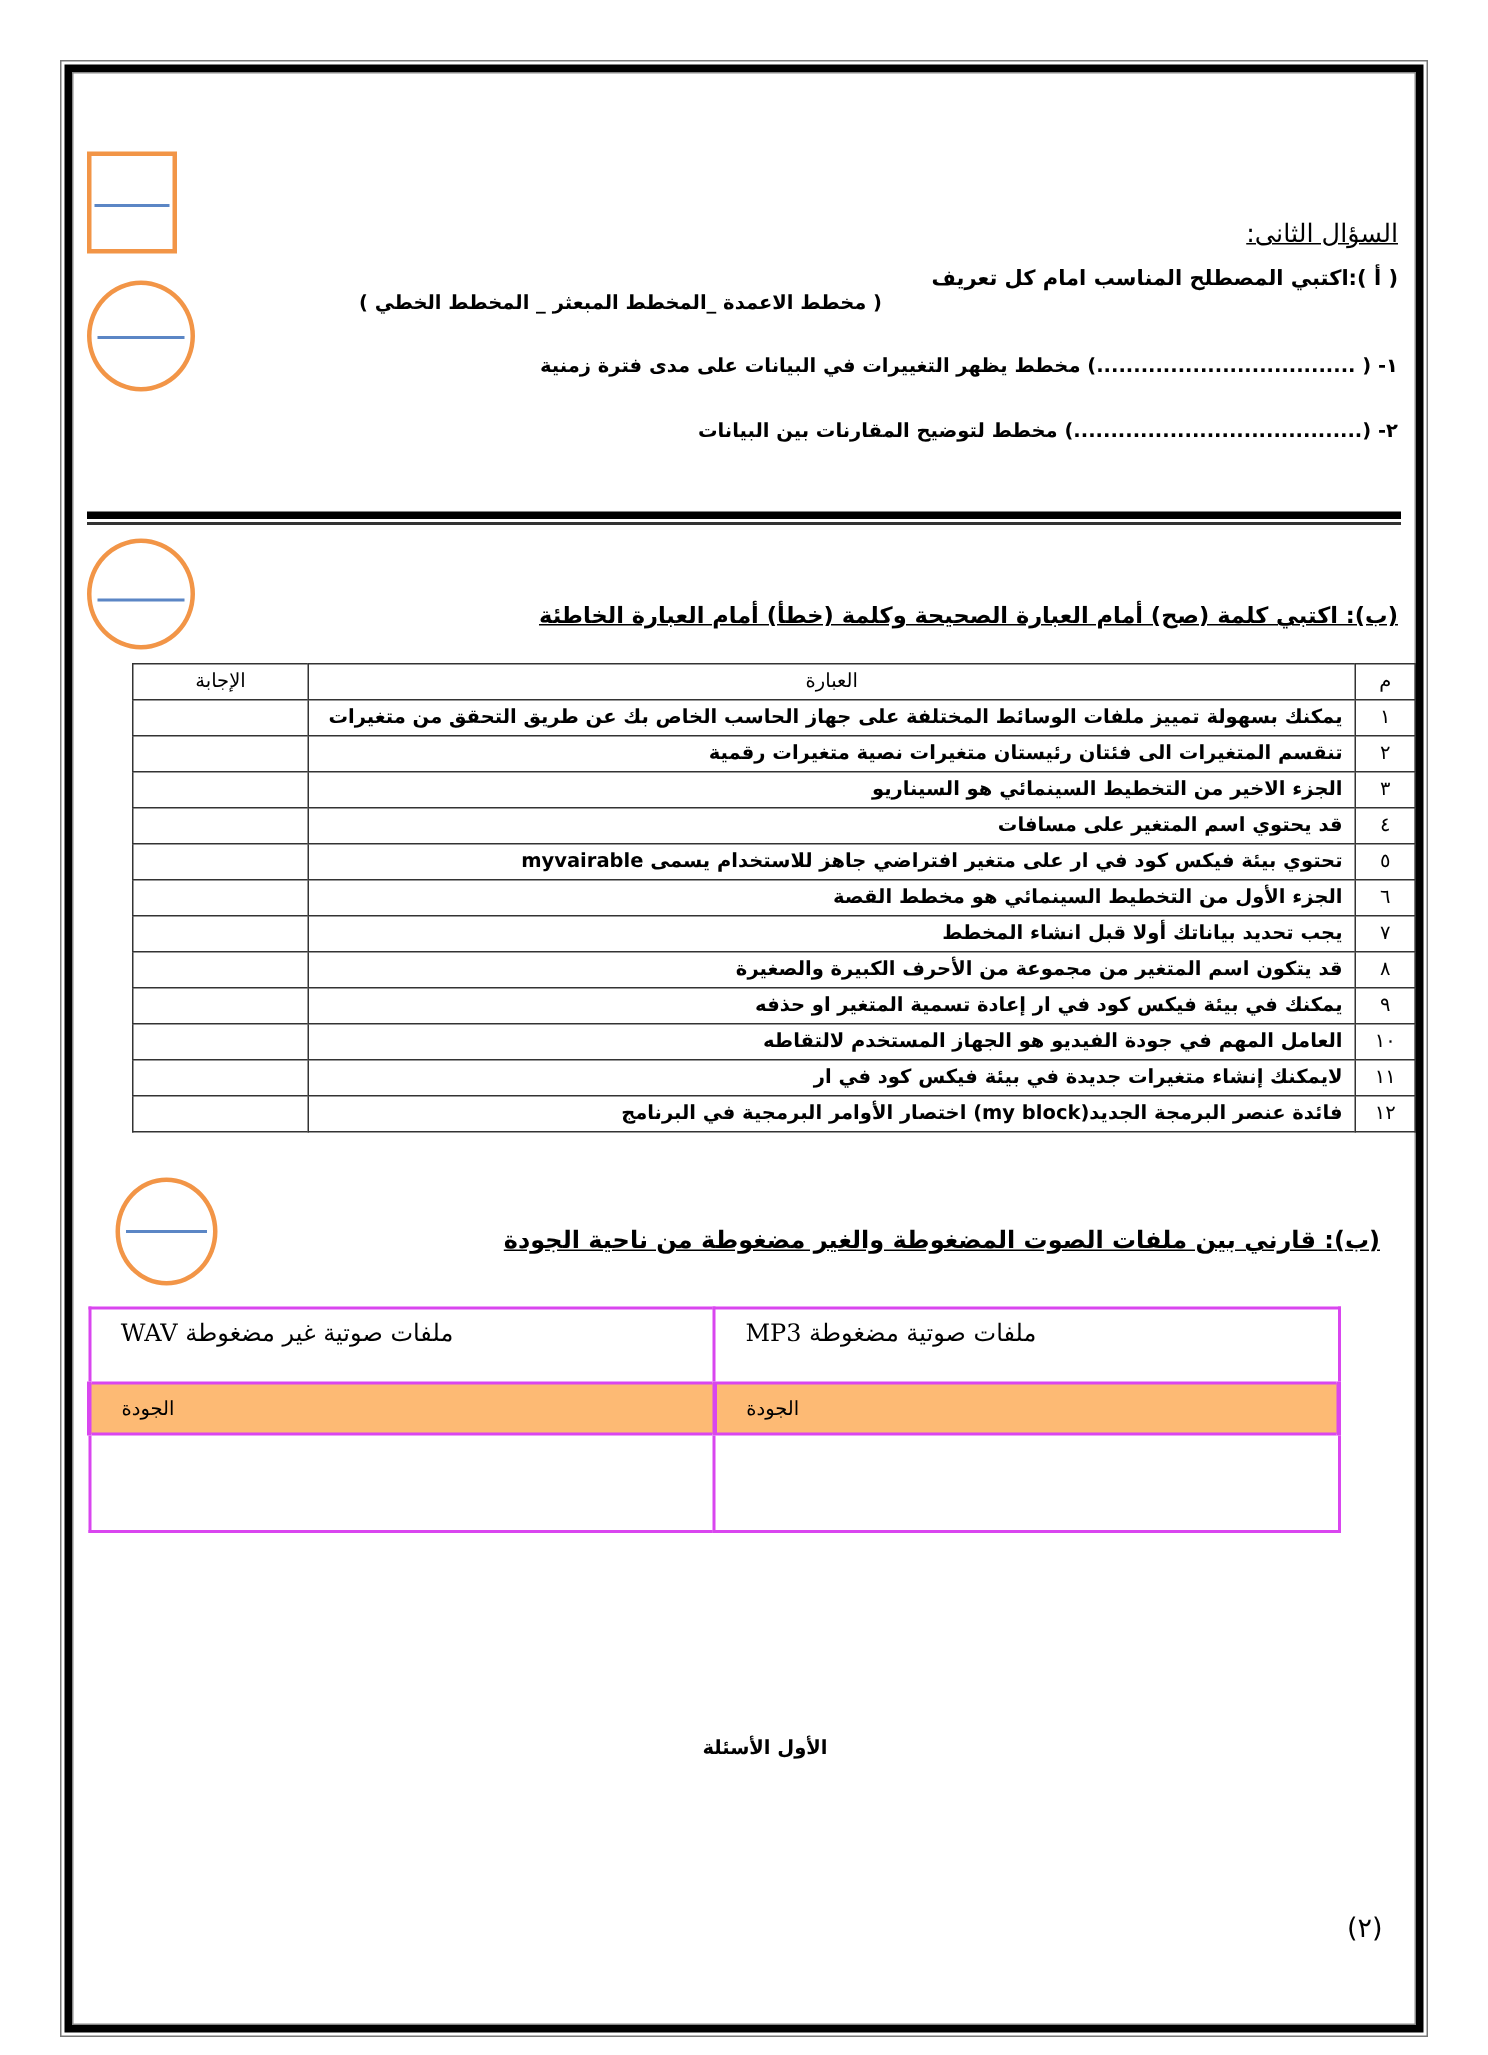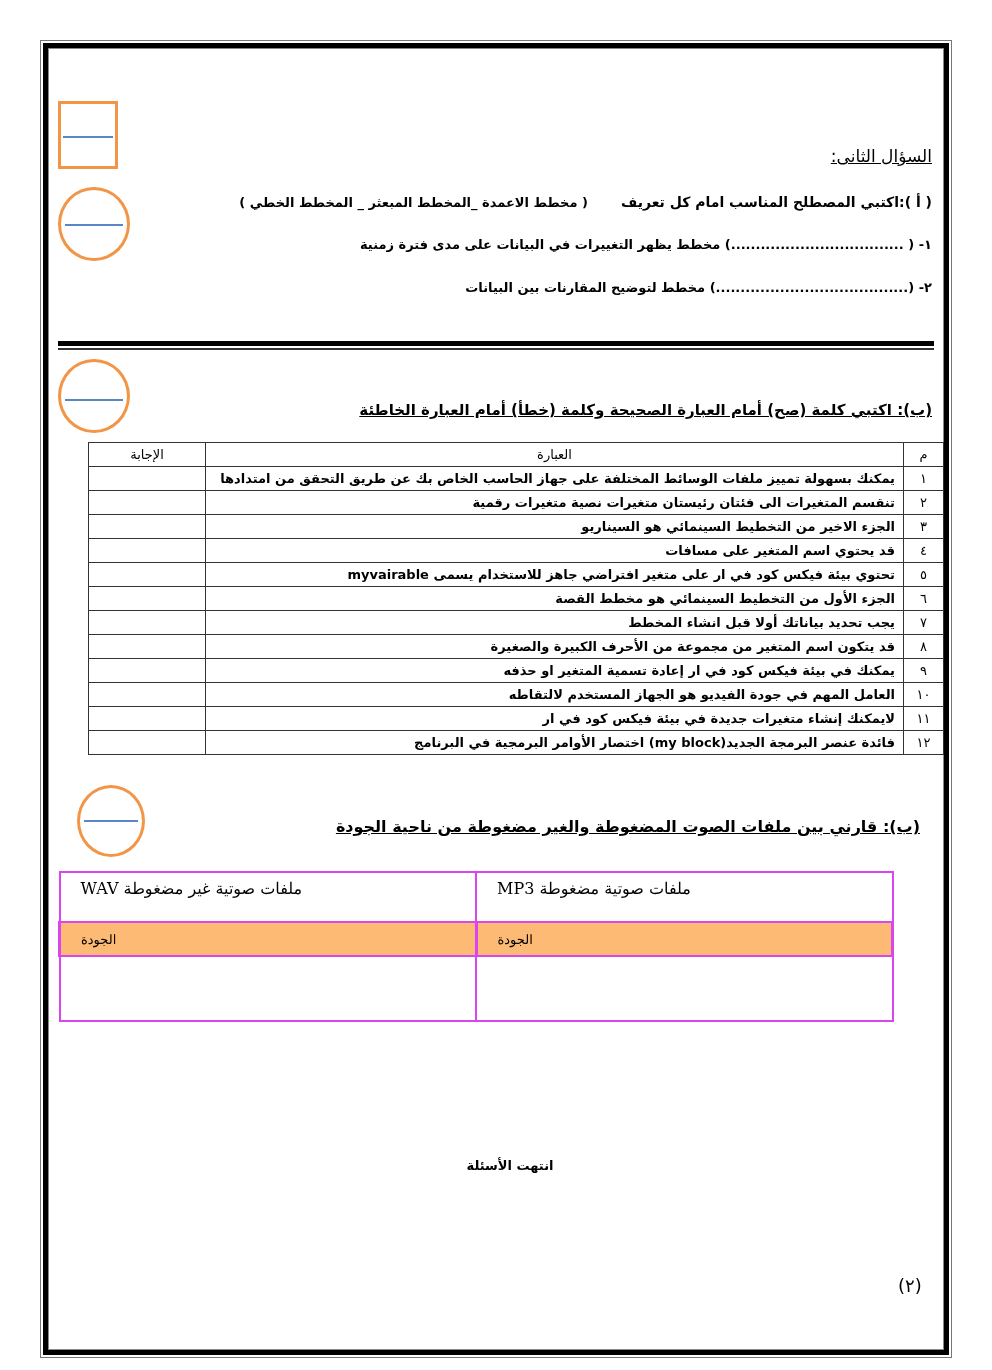--- a/index.html
+++ b/index.html
@@ -55,21 +55,21 @@
   </div>
 <div class="mark-circle" style="left:58px;top:359px;width:72px;height:74px;">
     <div class="line" style="top:37px;"></div>
   </div>
 <div class="mark-circle" style="left:77px;top:785px;width:68px;height:72px;">
     <div class="line" style="top:32px;"></div>
   </div>
 
 <div class="abs rtl q-title" style="right:60px;top:146px;">السؤال الثانى:</div>
 
-<div class="abs rtl bold" style="right:60px;top:194px;font-size:14px;">( أ ):اكتبي المصطلح المناسب امام كل تعريف</div>
+<div class="abs rtl bold" style="right:60px;top:178px;font-size:14px;">( أ ):اكتبي المصطلح المناسب امام كل تعريف</div>
 <div class="abs rtl bold" style="right:404px;top:195px;font-size:13px;">( مخطط الاعمدة _المخطط المبعثر _ المخطط الخطي )</div>
 
 <div class="abs rtl bold" style="right:60px;top:237px;font-size:13px;white-space:nowrap;">
   <span>١-</span>
   <span>( ...................................)</span>
   <span>مخطط يظهر التغييرات في البيانات على مدى فترة زمنية</span>
 </div>
 <div class="abs rtl bold" style="right:60px;top:280px;font-size:13px;white-space:nowrap;">
   <span>٢-</span>
   <span>(.......................................)</span>
@@ -85,21 +85,21 @@
   <thead>
     <tr>
       <th class="num" style="width:40px;">م</th>
       <th>العبارة</th>
       <th style="width:117px;">الإجابة</th>
     </tr>
   </thead>
   <tbody>
     <tr>
         <td class="num">١</td>
-        <td class="stmt">يمكنك بسهولة تمييز ملفات الوسائط المختلفة على جهاز الحاسب الخاص بك عن طريق التحقق من امتدادها</td>
+        <td class="stmt">يمكنك بسهولة تمييز ملفات الوسائط المختلفة على جهاز الحاسب الخاص بك عن طريق التحقق من متغيرات</td>
         <td class="ans"></td>
       </tr>
     <tr>
         <td class="num">٢</td>
         <td class="stmt">تنقسم المتغيرات الى فئتان رئيستان متغيرات نصية متغيرات رقمية</td>
         <td class="ans"></td>
       </tr>
     <tr>
         <td class="num">٣</td>
         <td class="stmt">الجزء الاخير من التخطيط السينمائي هو  السيناريو</td>
@@ -166,16 +166,16 @@
     <td class="rtl">الجودة</td>
   </tr>
   <tr class="body">
     <td class="rtl"></td>
     <td class="rtl"></td>
   </tr>
 </tbody>
   </table>
 
 <div class="footer">
-  <div>انتهت الأسئلة</div>
+  <div>الأول الأسئلة</div>
 </div>
 
 <div class="page-num">(٢)</div>
 
 </body></html>

